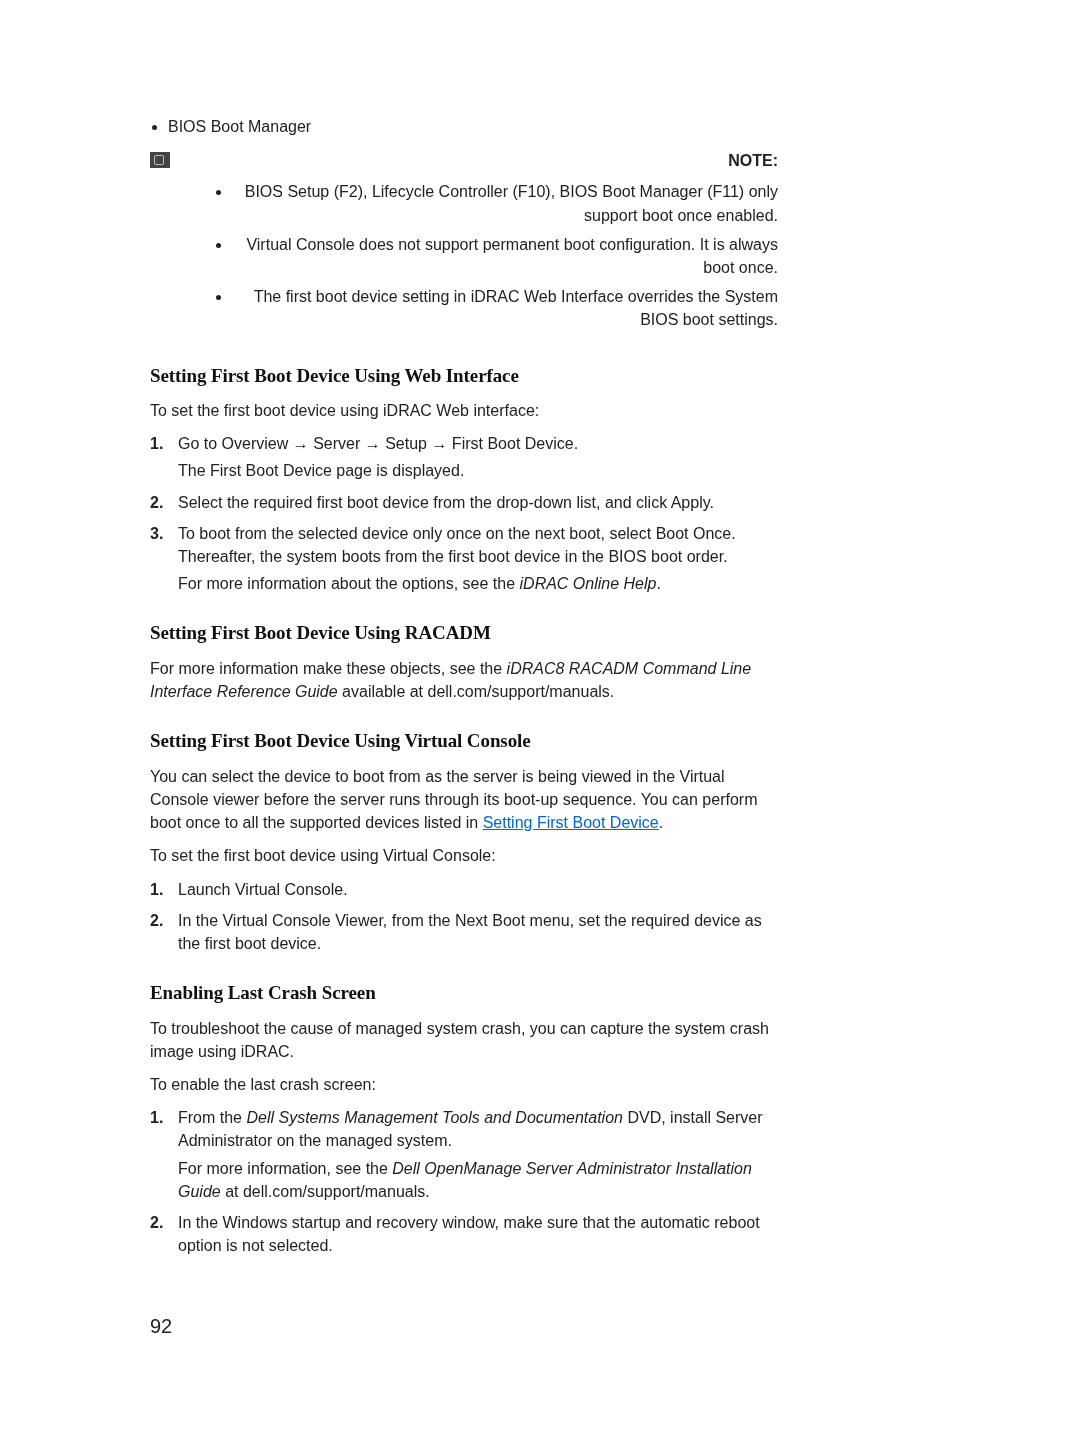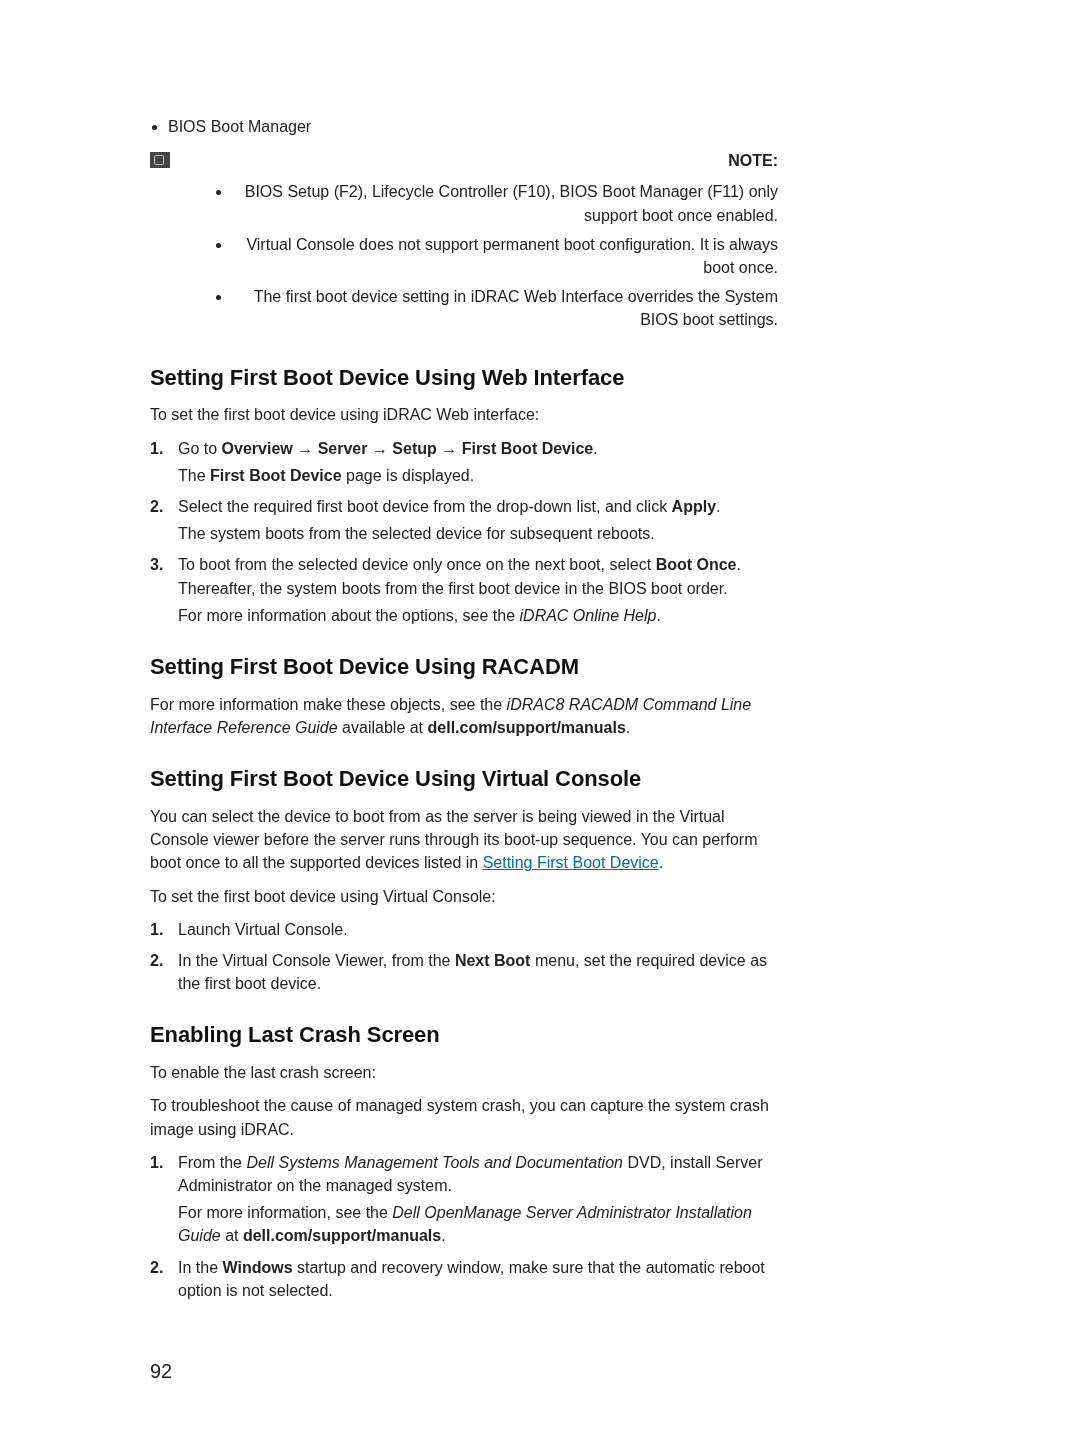--- a/index.html
+++ b/index.html
@@ -59,25 +59,26 @@
     flex: 1;
   }
   ul.note-list {
     margin: 8px 0 0 0;
     padding-left: 50px;
   }
   ul.note-list > li {
     margin-bottom: 6px;
   }
   h2.section {
-    font-size: 22px;
+    font-size: 19px;
     font-weight: 600;
     margin: 24px 0 10px 0;
     color: #111;
     letter-spacing: -0.1px;
+    font-family: Liberation Serif, serif;
   }
   p {
     margin: 6px 0 10px 0;
   }
   ol.num {
     list-style: none;
     margin: 8px 0 10px 0;
     padding: 0;
     counter-reset: step;
   }
@@ -98,21 +99,21 @@
     margin: 4px 0 0 0;
   }
   ul.bul {
     list-style: disc;
     margin: 8px 0 10px 0;
     padding-left: 18px;
   }
   ul.bul > li {
     margin-bottom: 4px;
   }
-  .b { font-weight: 700; }
+  .b { font-weight: 400; }
   .i { font-style: italic; }
   a.link {
     color: #0066c8;
     text-decoration: underline;
     cursor: pointer;
   }
   .pagenum {
     margin-top: 55px;
     font-size: 20px;
   }
@@ -140,42 +141,41 @@
 
   <h2 class="section">Setting First Boot Device Using Web Interface</h2>
   <p>To set the first boot device using iDRAC Web interface:</p>
   <ol class="num">
     <li>
       <span>Go to </span><span class="b">Overview → Server → Setup → First Boot Device</span><span>.</span>
       <p><span>The </span><span class="b">First Boot Device</span><span> page is displayed.</span></p>
     </li>
     <li>
       <span>Select the required first boot device from the drop-down list, and click </span><span class="b">Apply</span><span>.</span>
-      <p>The system boots from the selected device for subsequent reboots.</p>
     </li>
     <li>
       <span>To boot from the selected device only once on the next boot, select </span><span class="b">Boot Once</span><span>. Thereafter, the system boots from the first boot device in the BIOS boot order.</span>
       <p><span>For more information about the options, see the </span><span class="i">iDRAC Online Help</span><span>.</span></p>
     </li>
   </ol>
 
   <h2 class="section">Setting First Boot Device Using RACADM</h2>
   <p><span>For more information make these objects, see the </span><span class="i">iDRAC8 RACADM Command Line Interface Reference Guide</span><span> available at </span><span class="b">dell.com/support/manuals</span><span>.</span></p>
 
   <h2 class="section">Setting First Boot Device Using Virtual Console</h2>
   <p><span>You can select the device to boot from as the server is being viewed in the Virtual Console viewer before the server runs through its boot-up sequence. You can perform boot once to all the supported devices listed in </span><a class="link">Setting First Boot Device</a><span>.</span></p>
   <p>To set the first boot device using Virtual Console:</p>
   <ol class="num">
     <li><span>Launch Virtual Console.</span></li>
     <li><span>In the Virtual Console Viewer, from the </span><span class="b">Next Boot</span><span> menu, set the required device as the first boot device.</span></li>
   </ol>
 
   <h2 class="section">Enabling Last Crash Screen</h2>
+  <p>To troubleshoot the cause of managed system crash, you can capture the system crash image using iDRAC.</p>
   <p>To enable the last crash screen:</p>
-  <p>To troubleshoot the cause of managed system crash, you can capture the system crash image using iDRAC.</p>
   <ol class="num">
     <li>
       <span>From the </span><span class="i">Dell Systems Management Tools and Documentation</span><span> DVD, install Server Administrator on the managed system.</span>
       <p><span>For more information, see the </span><span class="i">Dell OpenManage Server Administrator Installation Guide</span><span> at </span><span class="b">dell.com/support/manuals</span><span>.</span></p>
     </li>
     <li><span>In the </span><span class="b">Windows</span><span> startup and recovery window, make sure that the automatic reboot option is not selected.</span></li>
   </ol>
 
   <div class="pagenum">92</div>
 </div>

